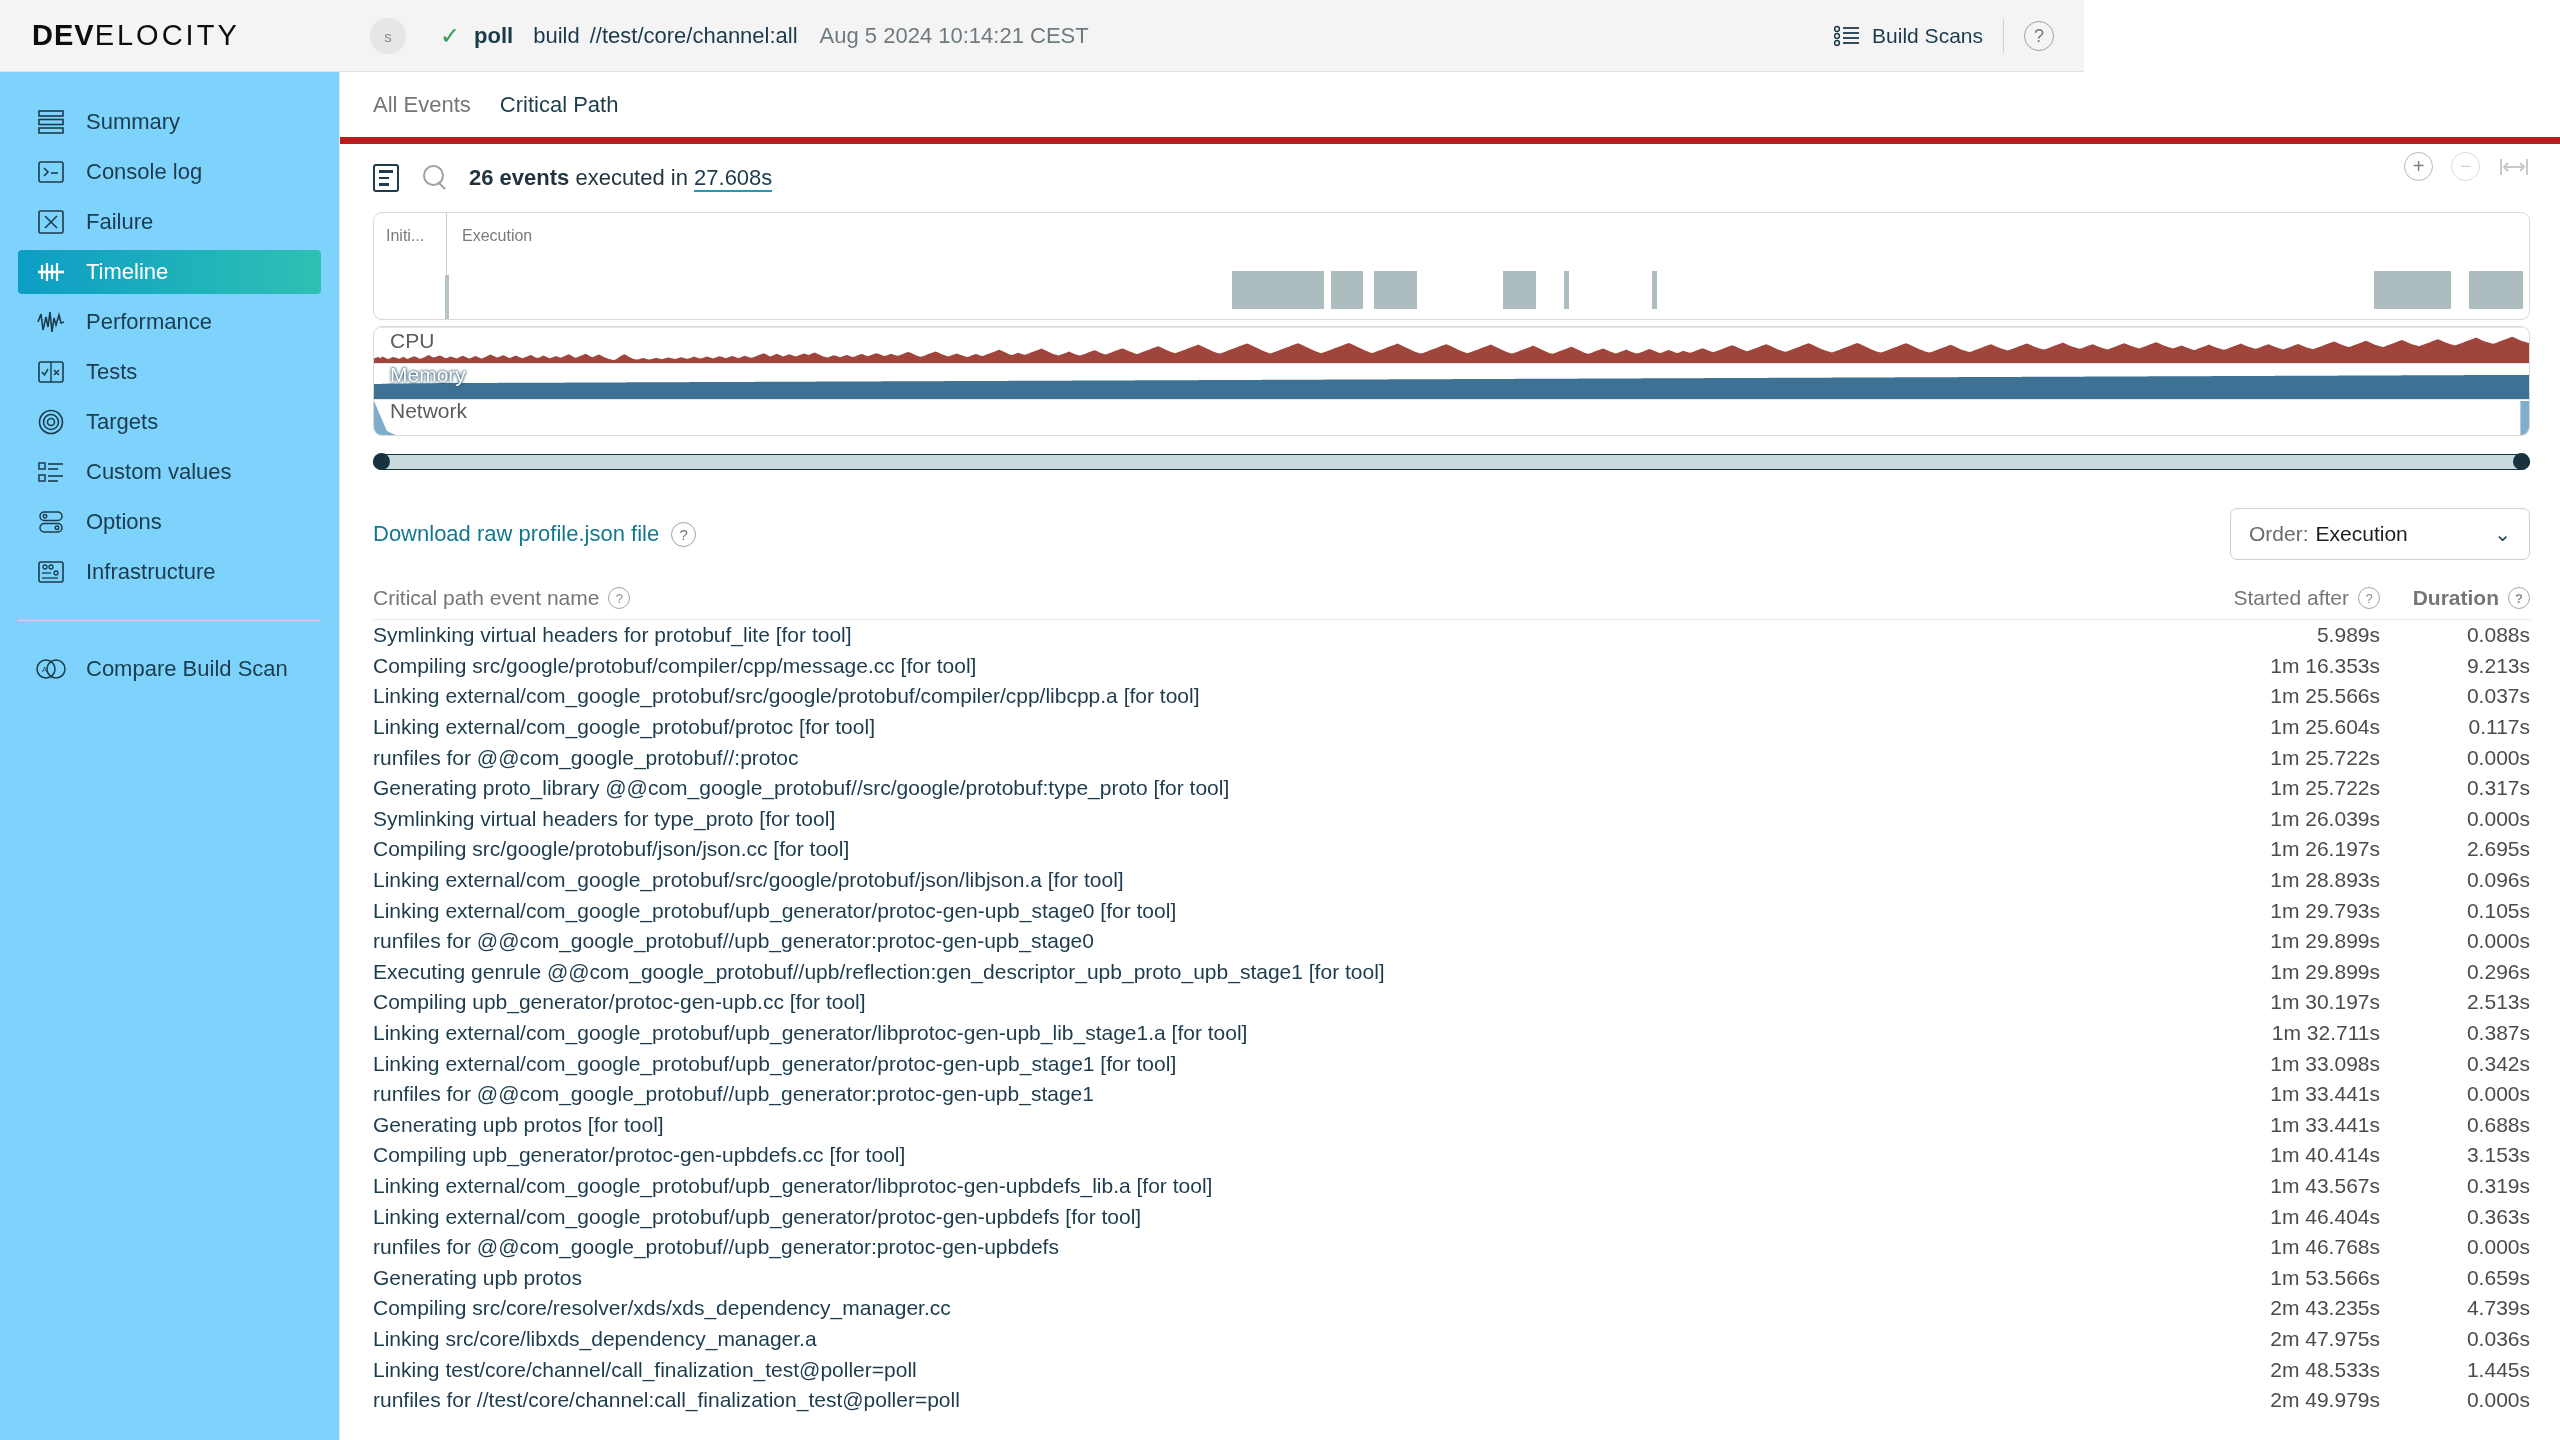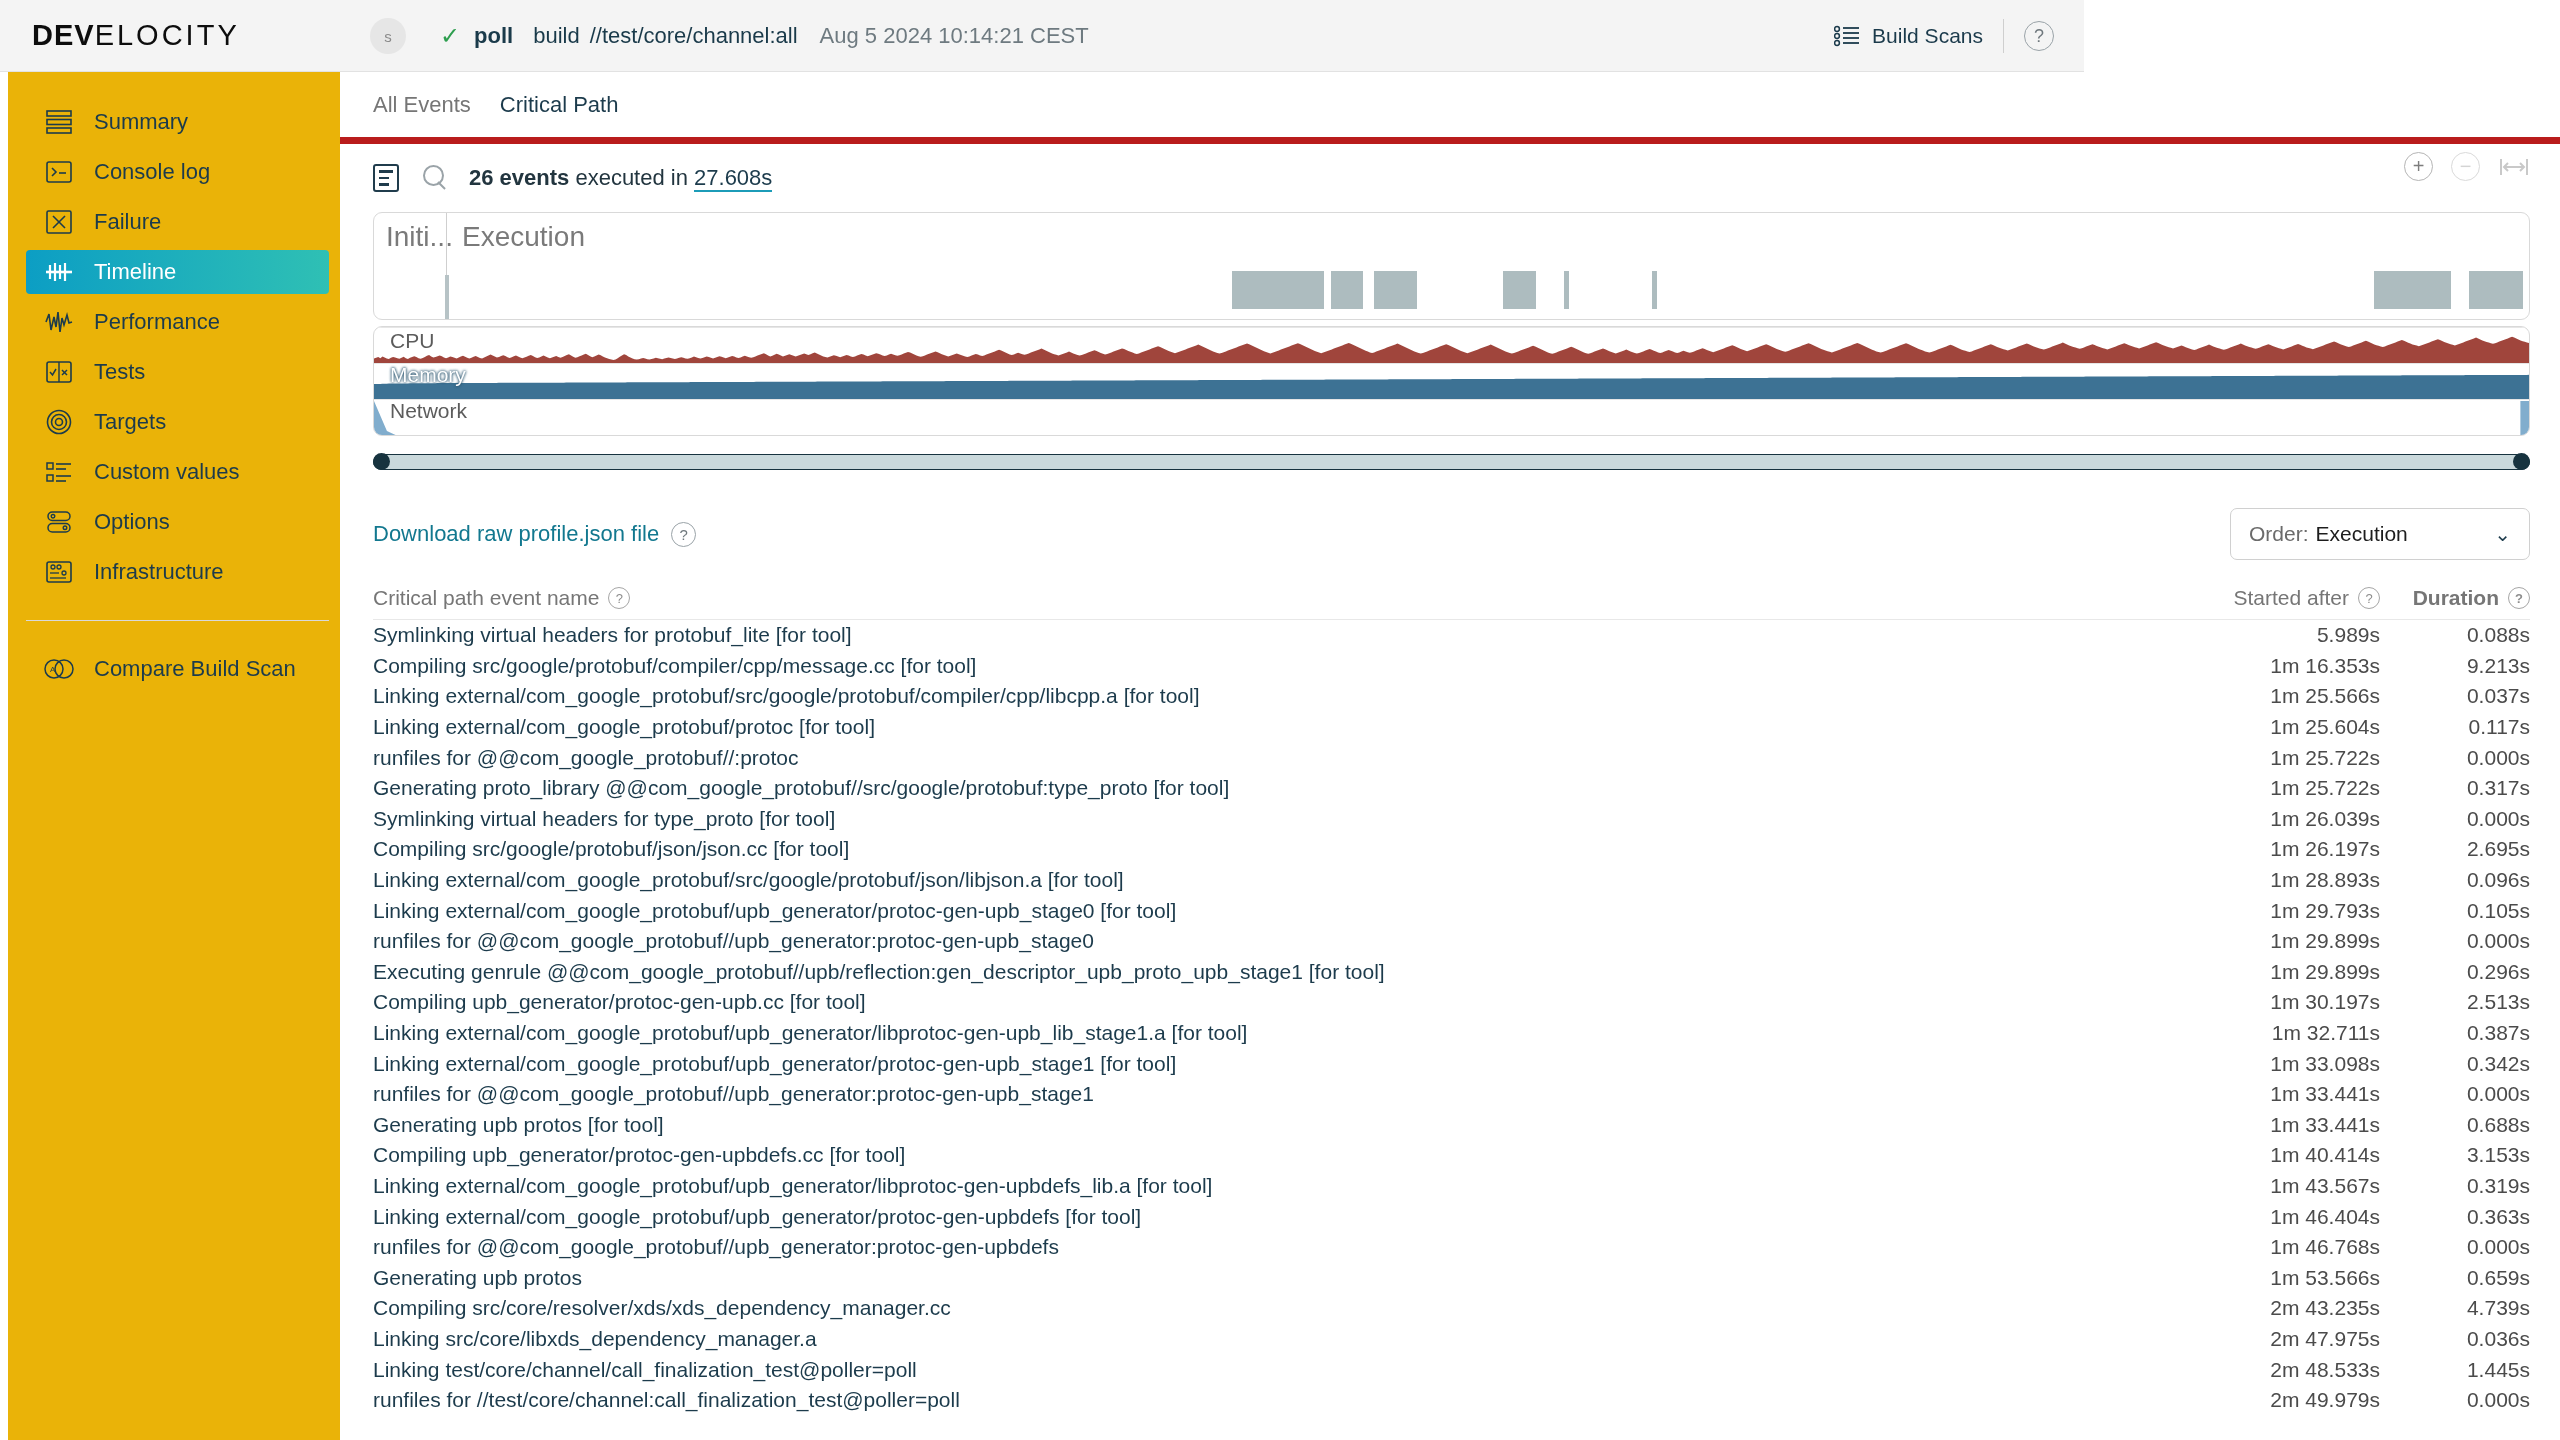--- a/index.html
+++ b/index.html
@@ -47,22 +47,22 @@
   .scans-btn { display:flex; align-items:center; gap: 12px; font-size: 21px; color: #1b3a4b; cursor: pointer; }
   .tr-divider { width:1px; height: 34px; background:#cfcfcf; }
   .circ-q {
     width: 30px; height: 30px; border-radius:50%; border: 1.6px solid #9aa3a8;
     color:#6f787d; font-size: 18px; display:flex; align-items:center; justify-content:center;
     cursor:pointer;
   }
 
   
   .sidebar {
-    position: absolute; top: 72px; left: 8px; width: 340px; height: 1368px;
-    background: #eab308; border-right: 1px solid #e6e6e6;
+    position: absolute; top: 72px; left: 0; width: 340px; height: 1368px;
+    background: #7dd3fc; border-right: 1px solid #e6e6e6;
     padding-top: 28px;
   }
   .nav-item {
     height: 44px; margin: 0 18px 6px 18px;
     display: flex; align-items: center; gap: 20px;
     padding-left: 18px; border-radius: 4px;
     font-size: 22px; color: #1c3b4c; cursor: pointer;
   }
   .nav-item .ico { width: 30px; height: 30px; display:flex; align-items:center; justify-content:center; flex: 0 0 30px;}
   .nav-item.active {
@@ -106,21 +106,21 @@
           display:flex; align-items:center; justify-content:center; }
 
   
   .tl-wrap { padding: 0 30px 0 33px; }
   .panel {
     border: 1px solid #d9d9d9; border-radius: 9px; background: #fff; position: relative;
     overflow: hidden;
   }
   .panel-exec { height: 108px; margin-bottom: 6px; }
   .exec-split { position:absolute; left:72px; top:0; bottom:0; width:1px; background:#cfcfcf; }
-  .exec-lab { position:absolute; top: 8px; font-size: 28px; color:#7a7a7a; }
+  .exec-lab { position:absolute; top: 14px; font-size: 16px; color:#7a7a7a; }
   .exec-lab.init { left: 12px; }
   .exec-lab.exe  { left: 88px; }
   .exec-marker { position:absolute; left:71px; top:62px; width:4px; height:44px; background:#b7c3c6; }
   .bar { position:absolute; background:#adbcbf; top: 58px; height: 38px; }
 
   .panel-res { height: 110px; margin-bottom: 18px; }
   .res-lab { position:absolute; font-size: 21px; z-index: 5; text-shadow: 0 0 3px #fff, 0 0 3px #fff, 0 0 2px #fff;}
   .res-cpu  { left: 16px; top: 2px;  color:#5c5c5c; }
   .res-mem  { left: 16px; top: 36px; color:#ffffff; text-shadow: 0 0 3px #2b5670,0 0 3px #2b5670; }
   .res-net  { left: 16px; top: 72px; color:#5c5c5c; }

